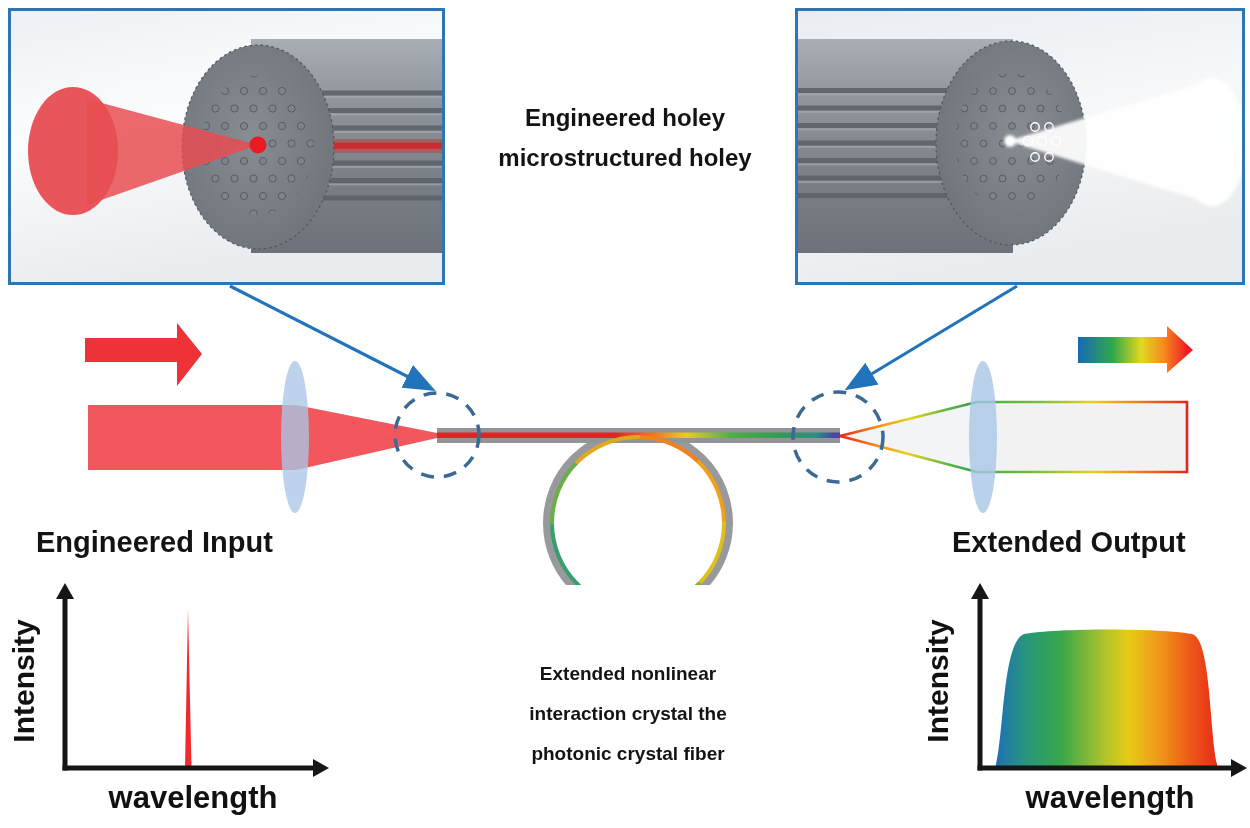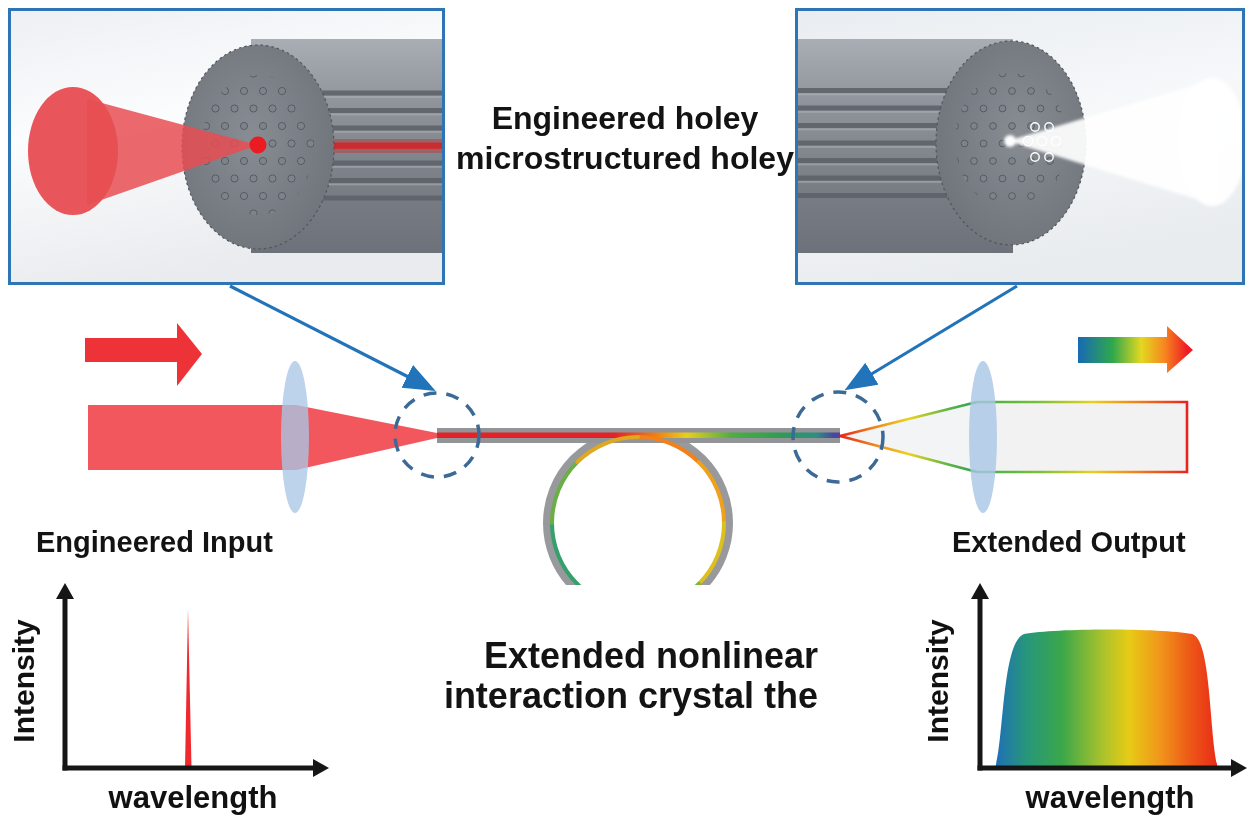--- a/index.html
+++ b/index.html
@@ -4,22 +4,22 @@
 <style>
   html,body{margin:0;padding:0;background:#ffffff;}
   .canvas{position:relative;width:1250px;height:828px;background:#ffffff;overflow:hidden;
           font-family:"Liberation Sans", sans-serif;}
   .inset{position:absolute;border:3px solid #2e75b6;background:#f4f6f9;}
   .inset svg{display:block;}
   .inset-left{left:8px;top:8px;width:431px;height:271px;}
   .inset-right{left:795px;top:8px;width:444px;height:271px;}
   .schematic{position:absolute;left:0;top:283px;width:1250px;height:302px;}
   .caption{position:absolute;color:#131313;font-weight:bold;text-align:center;}
-  .top-caption{left:440px;top:98px;width:370px;font-size:32px;line-height:40px;}
-  .center-caption{left:438px;top:636px;width:380px;font-size:36px;line-height:40px;text-align:right;}
+  .top-caption{left:440px;top:98px;width:370px;font-size:24px;line-height:40px;}
+  .center-caption{left:438px;top:654px;width:380px;font-size:19px;line-height:40px;}
   .io-label{position:absolute;color:#131313;font-weight:bold;font-size:29px;white-space:nowrap;}
   .narrowband-label{left:36px;top:526px;}
   .broadband-label{left:952px;top:526px;}
   .plot{position:absolute;}
   .plot-left{left:8px;top:582px;width:340px;height:240px;}
   .plot-right{left:912px;top:582px;width:338px;height:240px;}
   .plot svg{display:block;}
   .plot text{font-family:"Liberation Sans", sans-serif;font-weight:bold;fill:#111111;}
 </style>
 </head>
@@ -234,20 +234,21 @@
 
     <polygon points="1078,54 1167,54 1167,43 1193,67 1167,90 1167,80 1078,80" fill="url(#rainbowGrad)"></polygon>
   </svg>
 
   <div class="io-label narrowband-label">Engineered Input</div>
   <div class="io-label broadband-label">Extended Output</div>
 
   <div class="caption center-caption">
     <span>Extended nonlinear</span><br>
     <span>interaction crystal the</span><br>
+    <span>photonic crystal fiber</span>
   </div>
 
   <div class="plot plot-left">
     <svg width="340" height="240" viewBox="0 0 340 240">
       <polygon points="177,186 180,27 183.5,186" fill="#ee2a2e"></polygon>
       <g stroke="#161616" stroke-width="5">
         <line x1="57" y1="188.5" x2="57" y2="12"></line>
         <line x1="54.5" y1="186" x2="308" y2="186"></line>
       </g>
       <polygon points="48,17 57,1 66,17" fill="#161616"></polygon>

